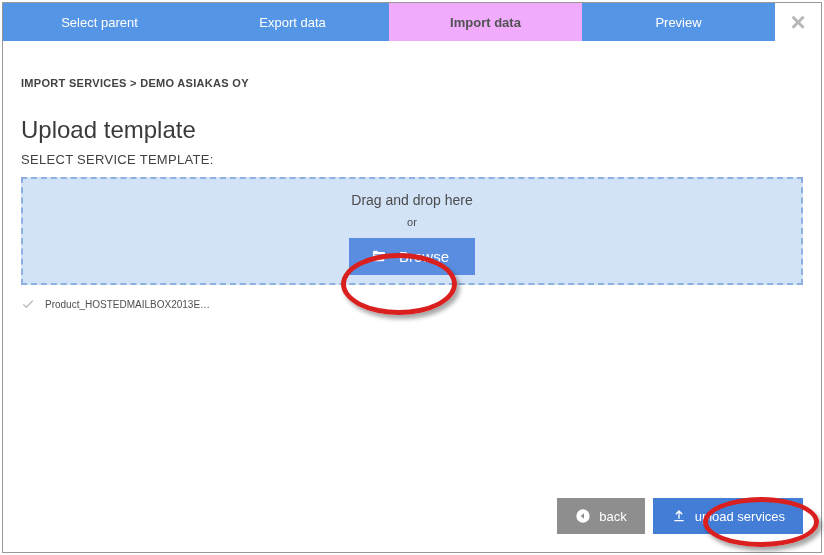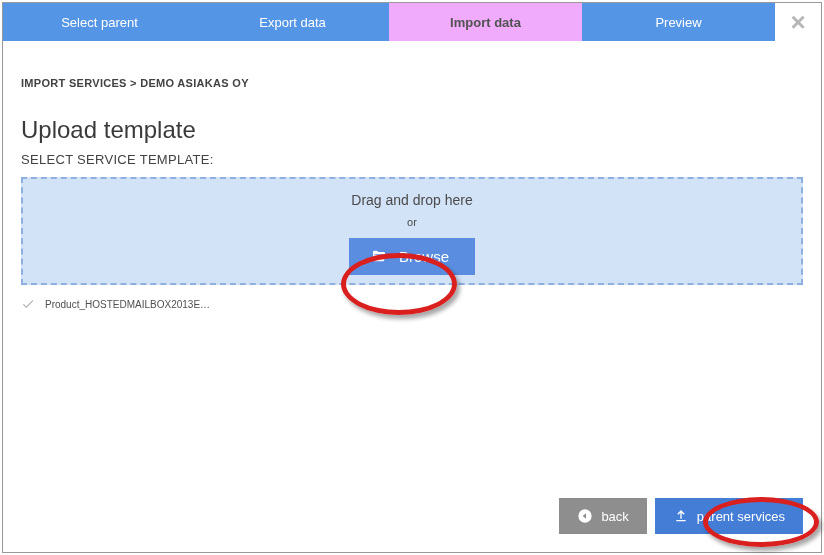--- a/index.html
+++ b/index.html
@@ -183,21 +183,21 @@
       <button class="btn btn-grey">
         <svg class="icon" viewBox="0 0 24 24">
           <path d="M12 2a10 10 0 1 0 0 20 10 10 0 0 0 0-20zm1.5 14-5-4 5-4v8z"></path>
         </svg>
         <span>back</span>
       </button>
       <button class="btn btn-blue">
         <svg class="icon" viewBox="0 0 24 24">
           <path d="M12 3 6.5 8.5 8 10l3-3v9h2V7l3 3 1.5-1.5L12 3zM5 18v2h14v-2H5z"></path>
         </svg>
-        <span>parent services</span>
+        <span>upload services</span>
       </button>
     </div>
 
     <div class="red-circle circle-browse"></div>
     <div class="red-circle circle-upload"></div>
 
   </div>
 
 </div>
 

